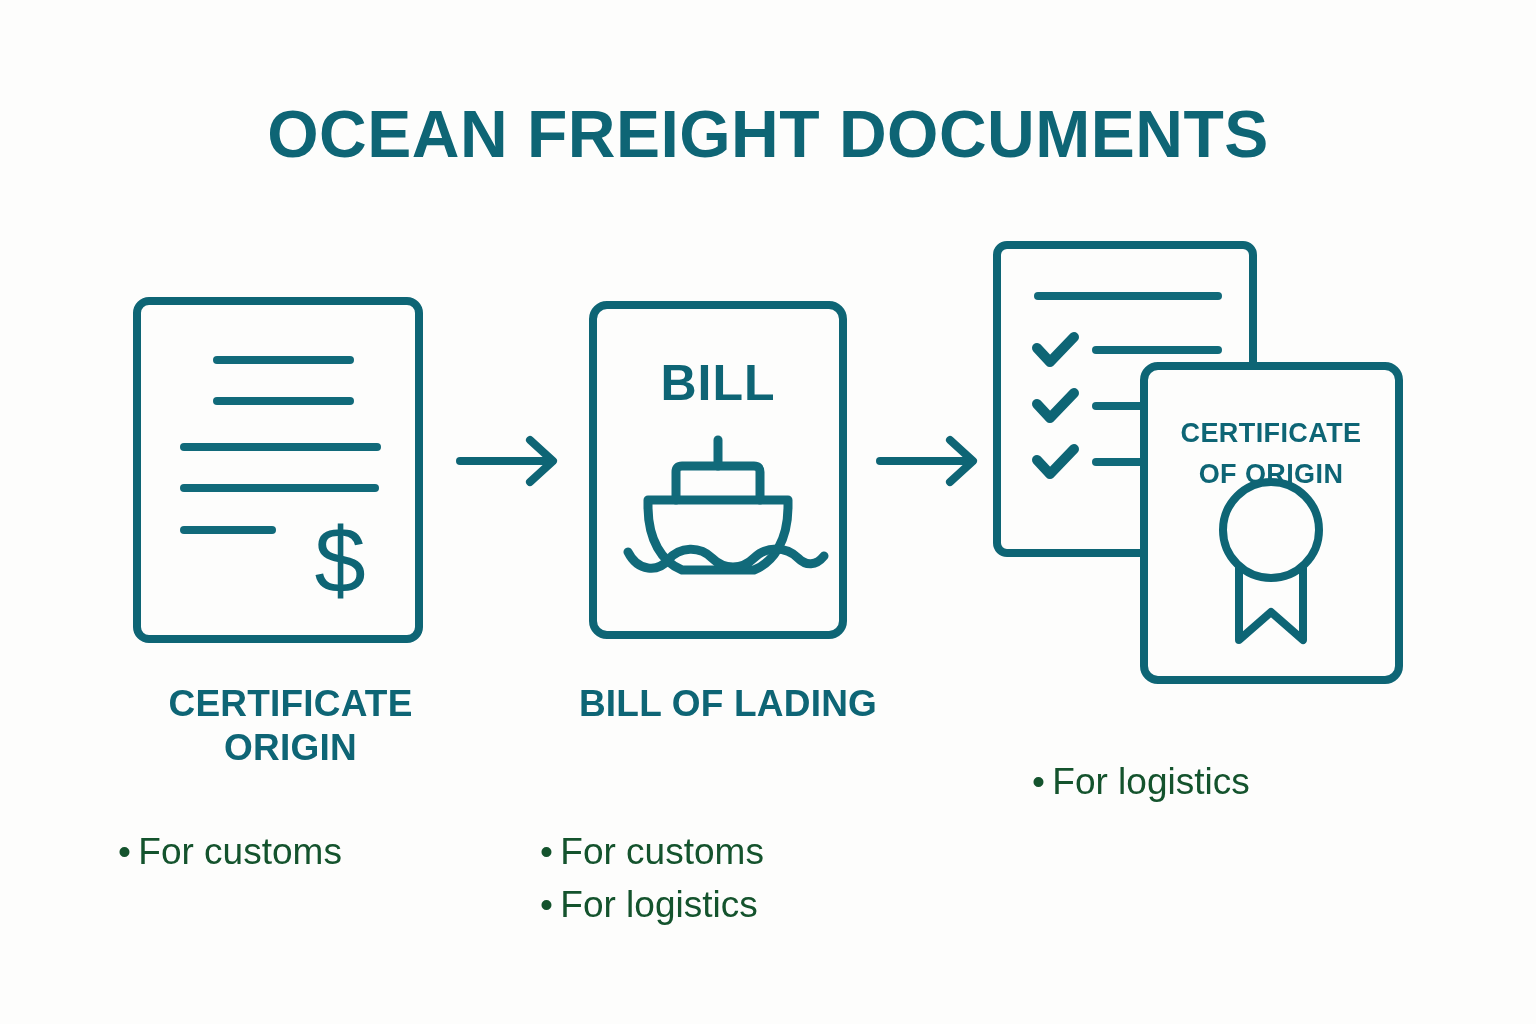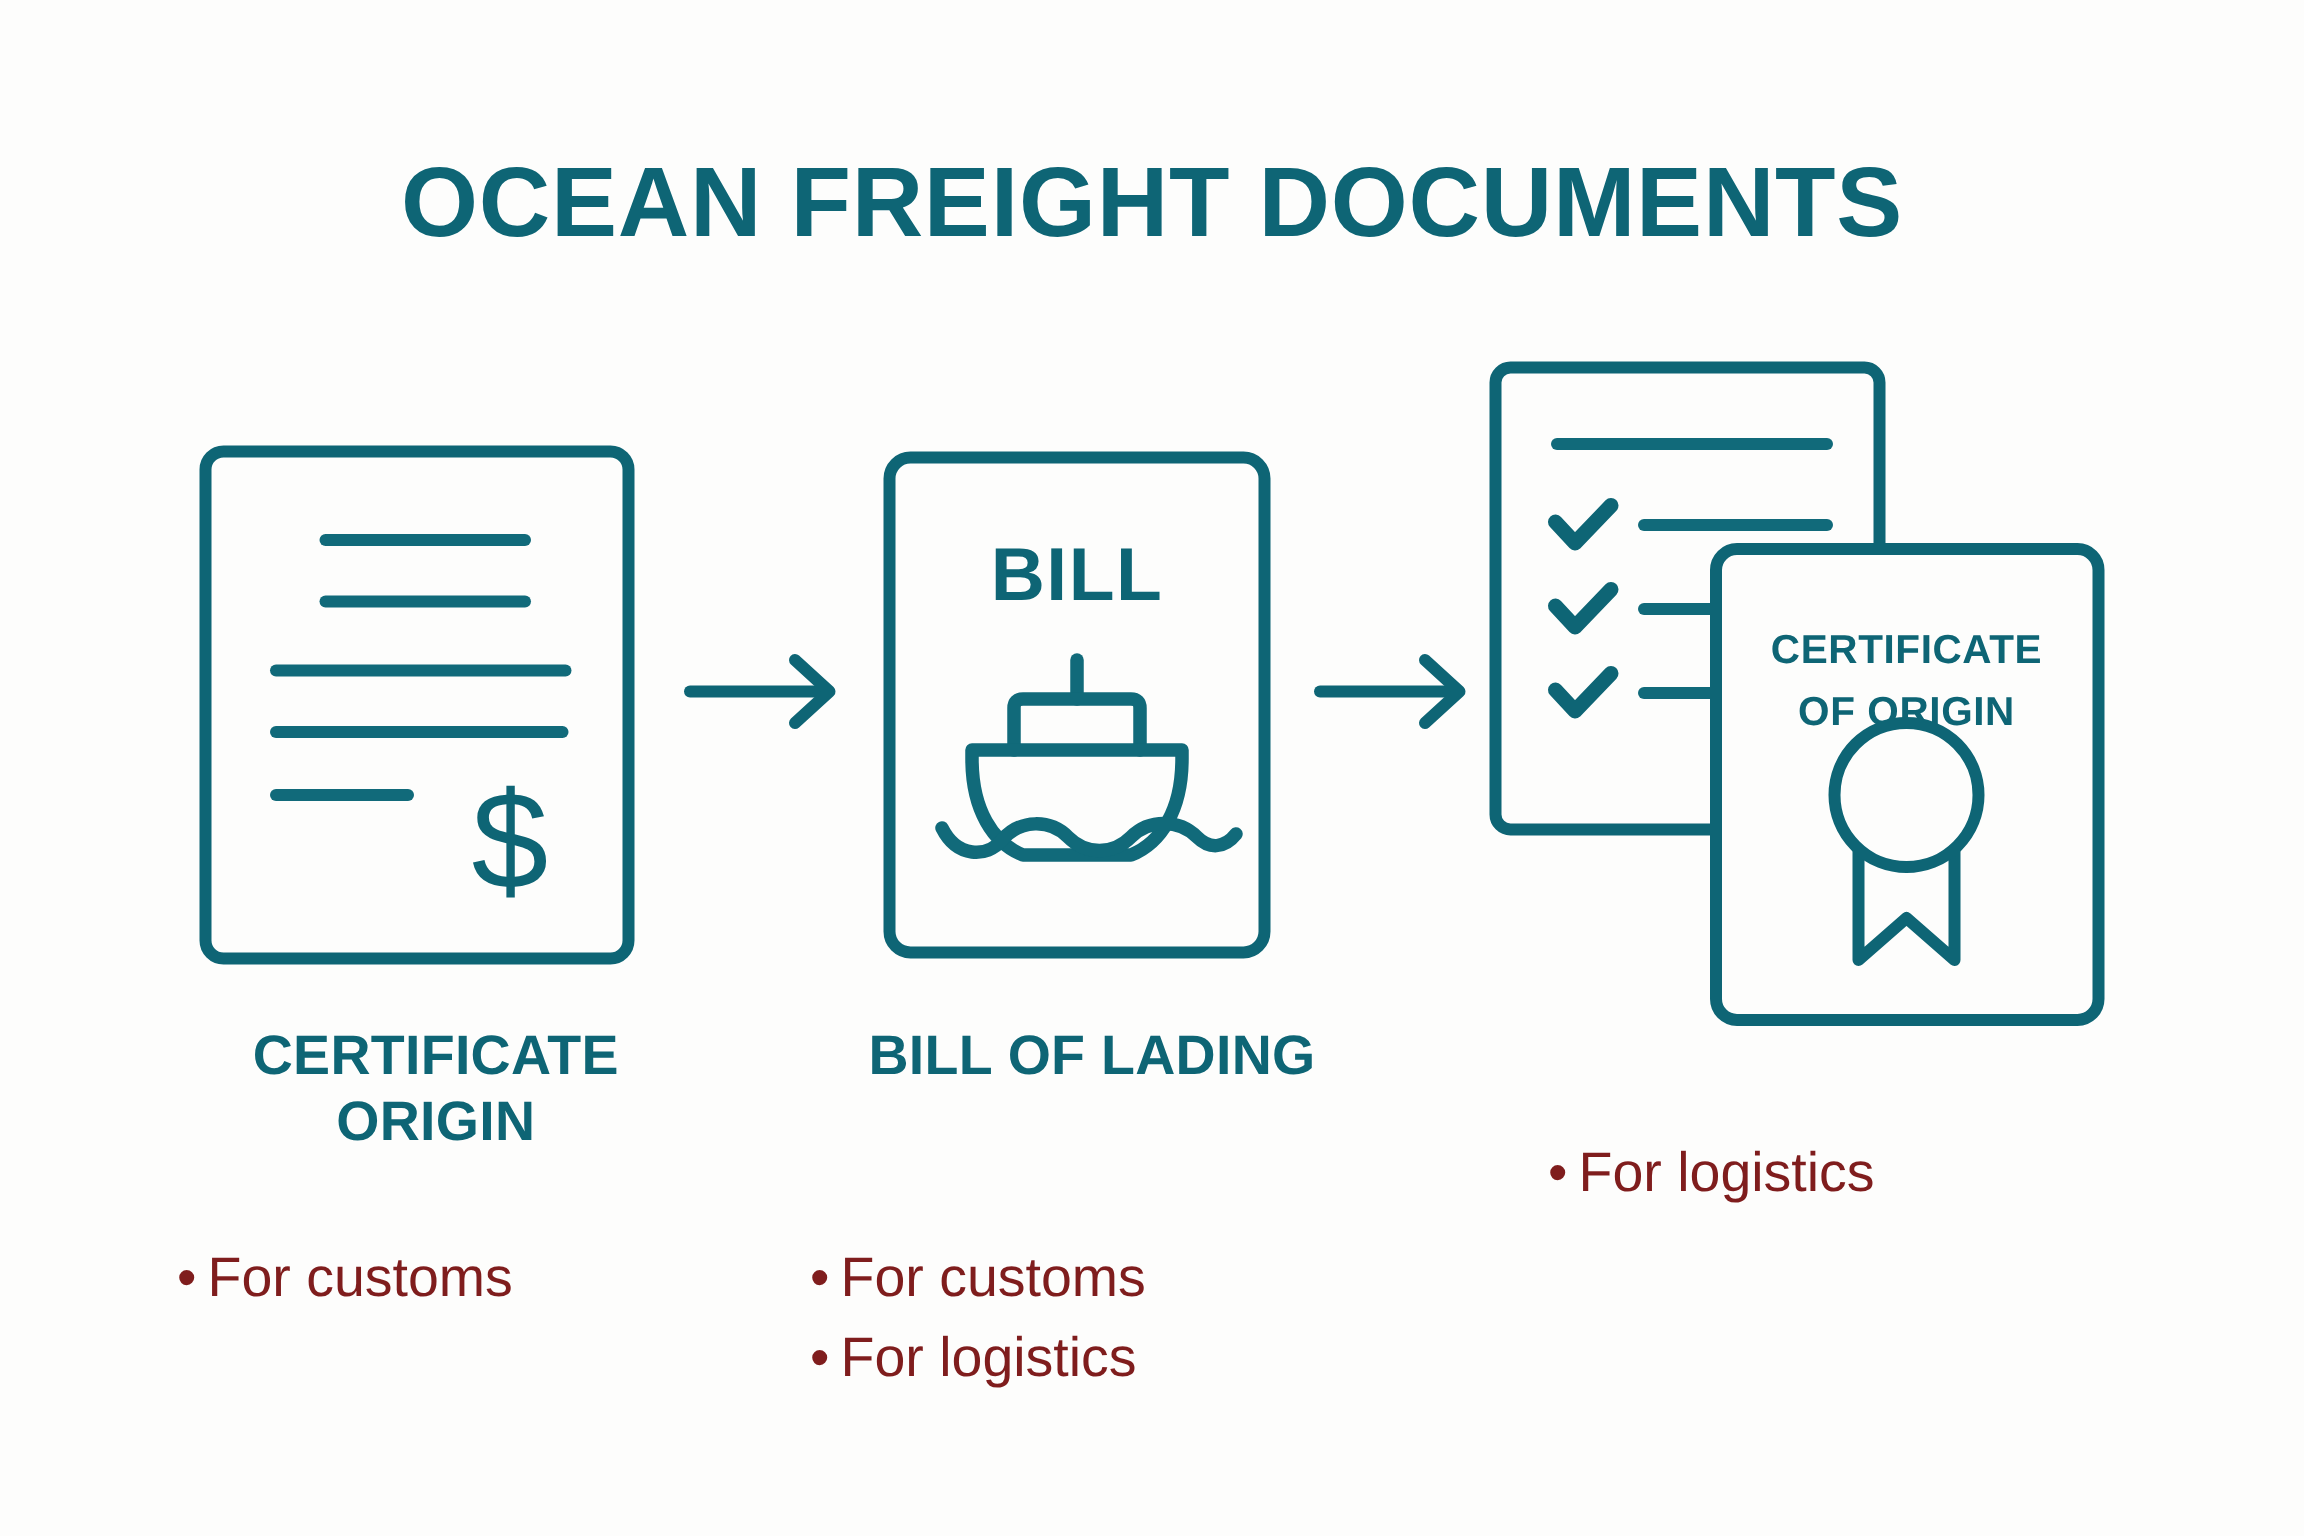--- a/index.html
+++ b/index.html
@@ -43,21 +43,21 @@
     letter-spacing:0.2px;
     color:#0e6575;
     text-align:center;
   }
 
   .bullet-list {
     position:absolute;
     font-size:37px;
     font-weight:normal;
     line-height:1.42;
-    color:#7f1d1d;
+    color:#14532d;
     list-style:none;
   }
   .bullet-list li {
     white-space:nowrap;
   }
   .bullet-list li .dot {
     display:inline-block;
     width:0.55em;
   }
 

